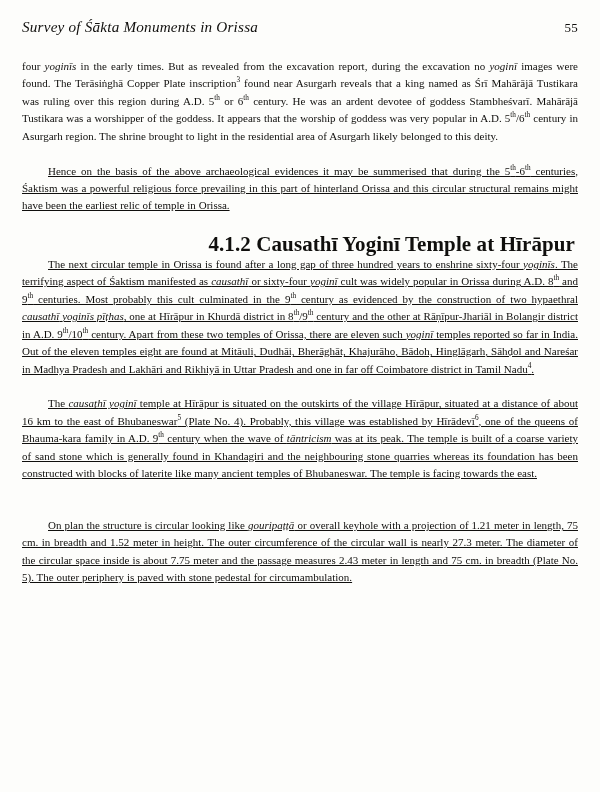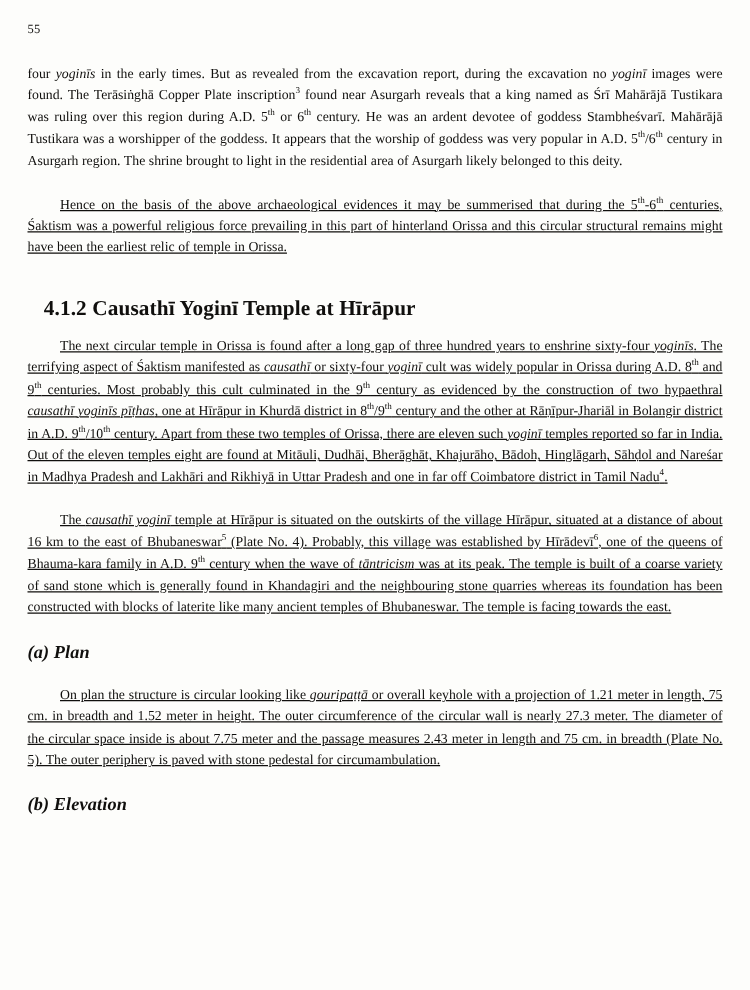--- a/index.html
+++ b/index.html
@@ -37,21 +37,21 @@
     width: 100%;
     margin-bottom: 22px;
   }
   .runhead-title {
     font-style: italic;
     font-size: 15.2px;
     letter-spacing: 0.2px;
     white-space: nowrap;
   }
   .runhead-folio {
-    font-size: 10px;
+    font-size: 13px;
     font-style: normal;
     letter-spacing: 0.2px;
   }
   
   p.body {
     margin: 0 0 0 0;
     font-size: 11px;
     line-height: 17.45px;
     text-align: justify;
     text-justify: inter-word;
@@ -66,25 +66,26 @@
     margin-top: 0;
   }
   .gap-para {
     height: 17.3px;
   }
   .gap-head {
     height: 17.0px;
   }
   
   h2.section {
-    font-size: 17px;
+    font-size: 21px;
     font-weight: bold;
-    margin: 13px;
+    margin: 3px;
     line-height: 18px;
     letter-spacing: 0.1px;
+    text-align: right;
   }
   h3.subsection {
     font-size: 14.6px;
     font-weight: bold;
     font-style: italic;
     margin: 0;
     line-height: 18px;
     letter-spacing: 0.1px;
   }
   
@@ -95,20 +96,21 @@
     line-height: 0;
   }
 </style>
 </head>
 <body style="background: rgb(253, 253, 251); color: rgb(16, 15, 13);">
 
 <div class="page">
   <div class="content">
 
     <div class="runhead">
+      <span class="runhead-title">Survey of Śākta Monuments in Orissa</span>
       <span class="runhead-folio">55</span>
     </div>
 
     <p class="body cont">
       four <i>yoginīs</i> in the early times. But as revealed from the excavation report, during the excavation
       no <i>yoginī</i> images were found. The Terāsiṅghā Copper Plate inscription<sup>3</sup> found near Asurgarh
       reveals that a king named as Śrī Mahārājā Tustikara was ruling over this region during A.D. 5<sup>th</sup>
       or 6<sup>th</sup> century. He was an ardent devotee of goddess Stambheśvarī. Mahārājā Tustikara was a
       worshipper of the goddess. It appears that the worship of goddess was very popular in A.D. 5<sup>th</sup>/6<sup>th</sup>
       century in Asurgarh region. The shrine brought to light in the residential area of Asurgarh
@@ -147,32 +149,30 @@
       situated at a distance of about 16 km to the east of Bhubaneswar<sup>5</sup> (Plate No. 4). Probably, this
       village was established by Hīrādevī<sup>6</sup>, one of the queens of Bhauma-kara family in A.D. 9<sup>th</sup>
       century when the wave of <i>tāntricism</i> was at its peak. The temple is built of a coarse variety of
       sand stone which is generally found in Khandagiri and the neighbouring stone quarries whereas
       its foundation has been constructed with blocks of laterite like many ancient temples of
       Bhubaneswar. The temple is facing towards the east.
     </p>
 
     <div class="gap-head"></div>
 
-    <h3 class="subsection">(a) Plan</h3>
 
     <div class="gap-para"></div>
 
     <p class="body indent">
       On plan the structure is circular looking like <i>gouripaṭṭā</i> or overall keyhole with a projection
       of 1.21 meter in length, 75 cm. in breadth and 1.52 meter in height. The outer circumference
       of the circular wall is nearly 27.3 meter. The diameter of the circular space inside is about 7.75
       meter and the passage measures 2.43 meter in length and 75 cm. in breadth (Plate No. 5). The
       outer periphery is paved with stone pedestal for circumambulation.
     </p>
 
     <div class="gap-head"></div>
 
-    <h3 class="subsection">(b) Elevation</h3>
 
     <div class="gap-para"></div>
 
   </div>
 </div>
 
 </body></html>

